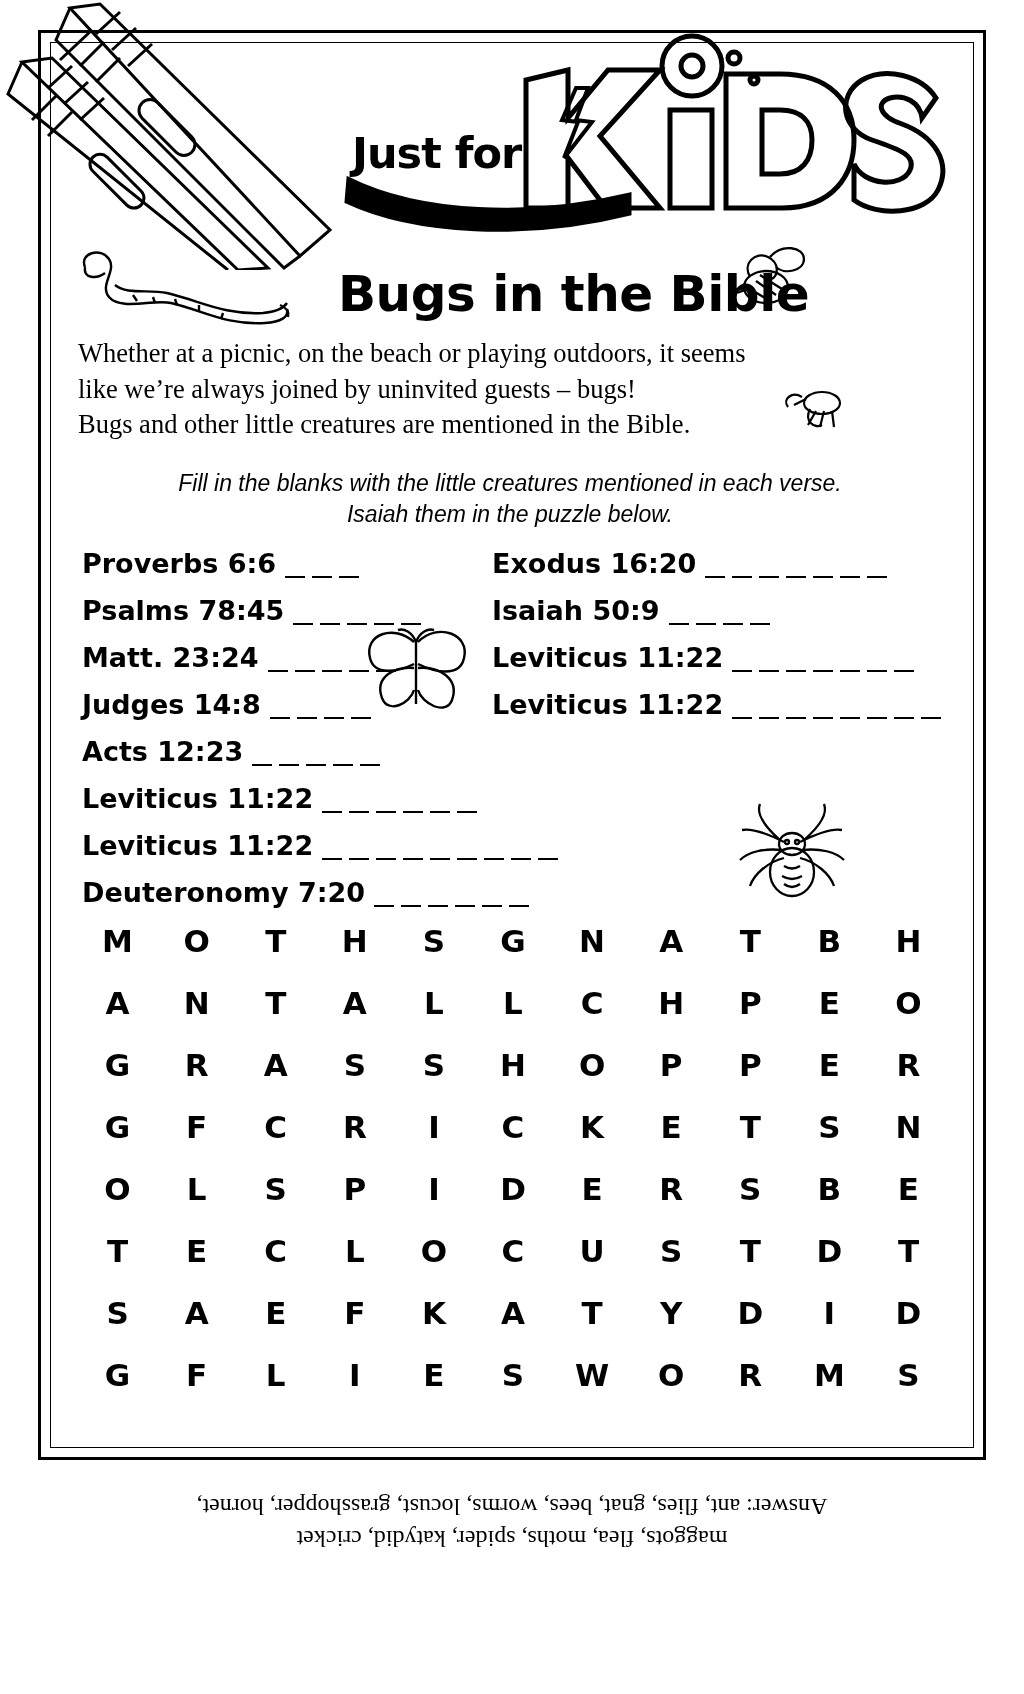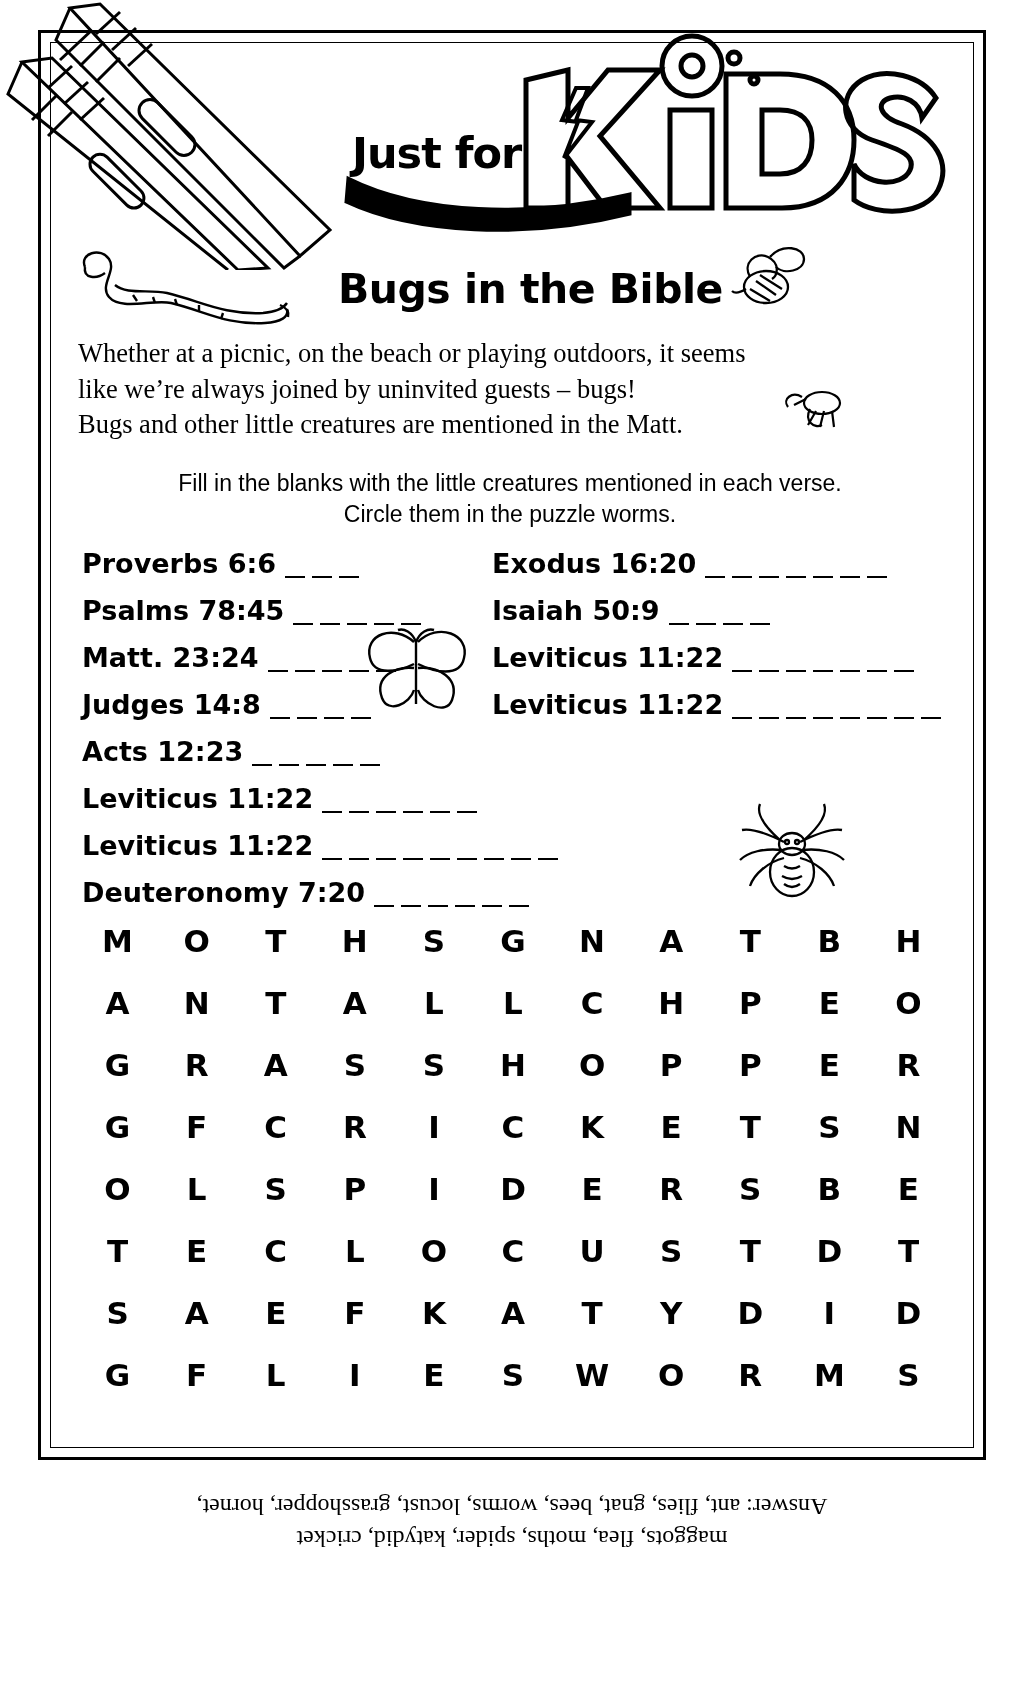--- a/index.html
+++ b/index.html
@@ -56,41 +56,42 @@
     font-weight: bold;
     font-size: 43px;
     letter-spacing: -1px;
   }
   .subtitle {
     position: absolute;
     left: 338px;
     top: 265px;
     font-family: "DejaVu Sans", sans-serif;
     font-weight: bold;
-    font-size: 41px;
+    font-size: 50px;
     letter-spacing: -0.5px;
   }
 
   
   .intro {
     position: absolute;
     left: 78px;
     top: 336px;
     width: 690px;
     font-family: "Liberation Serif", serif;
     font-size: 26.5px;
     line-height: 1.34;
   }
   .instructions {
     position: absolute;
     left: 110px;
     top: 468px;
     width: 800px;
     text-align: center;
     font-family: "Liberation Sans", sans-serif;
+    font-style: italic;
     font-size: 23px;
     line-height: 1.33;
   }
 
   
   .verse-col {
     position: absolute;
     font-family: "DejaVu Sans", sans-serif;
     font-weight: bold;
     font-size: 27px;
@@ -262,26 +263,26 @@
 </div>
 <div class="just-for">Just for</div>
 <div class="subtitle">Bugs in the Bible</div>
 
 <div class="page-frame">
   <div class="page-frame-inner"></div>
 </div>
 
 <div class="intro">
   <div>Whether at a picnic, on the beach or playing outdoors, it seems like we’re always joined by uninvited guests – bugs!</div>
-  <div>Bugs and other little creatures are mentioned in the Matt.</div>
+  <div>Bugs and other little creatures are mentioned in the Bible.</div>
 </div>
 
 <div class="instructions">
   <div>Fill in the blanks with the little creatures mentioned in each verse.</div>
-  <div>Circle them in the puzzle worms.</div>
+  <div>Isaiah them in the puzzle below.</div>
 </div>
 
 <div class="verse-col left" id="verse-col-left">
     <div class="verse-row">
       <span class="verse-ref">Proverbs 6:6</span>
       <span class="blanks">
         <span class="blank"></span>
         <span class="blank"></span>
         <span class="blank"></span>
       </span>

